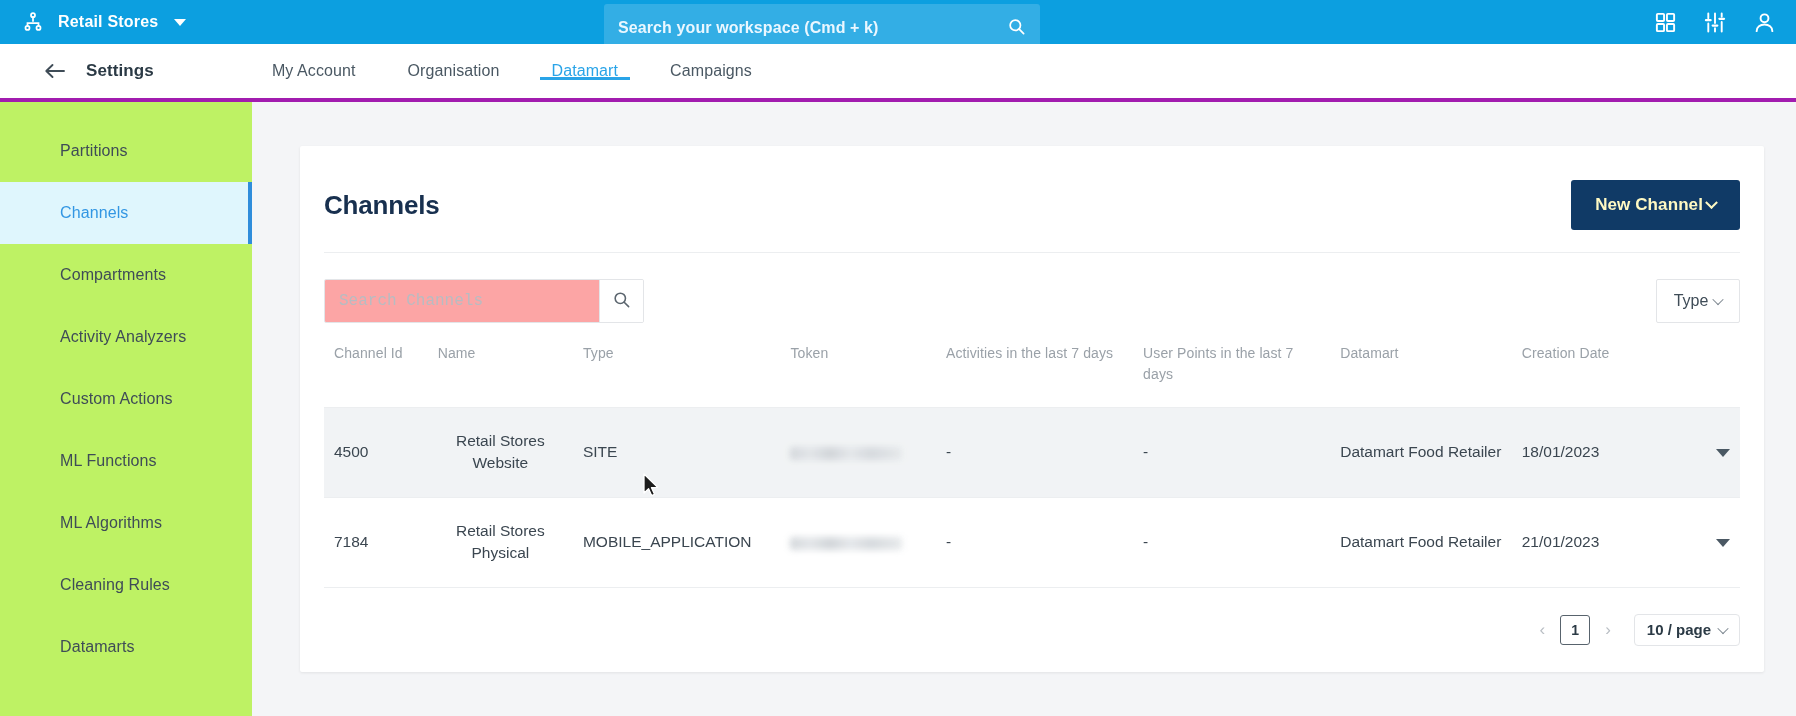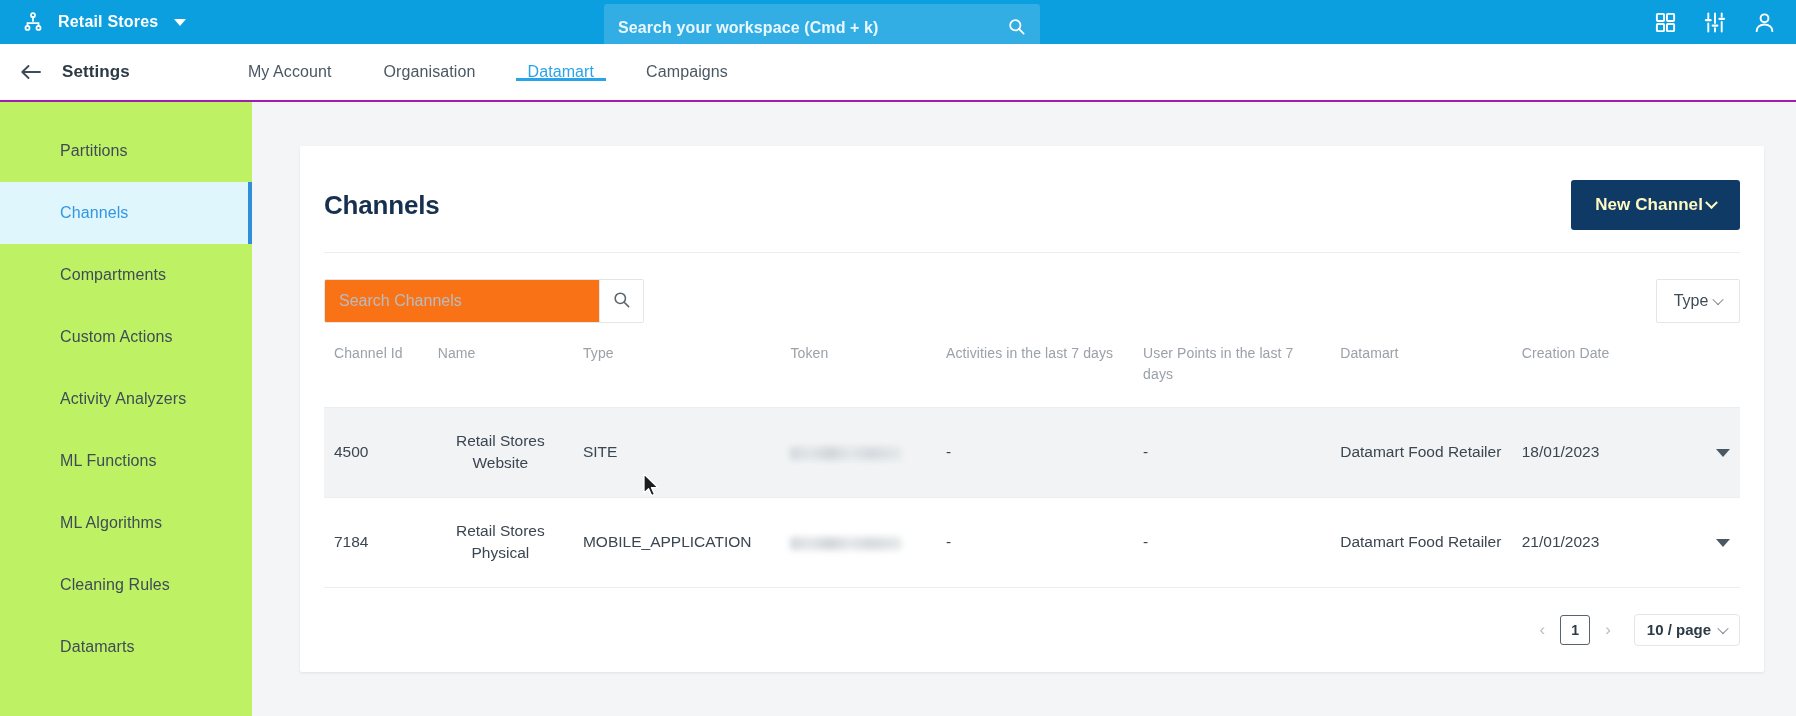--- a/index.html
+++ b/index.html
@@ -66,24 +66,25 @@
     display: flex;
     align-items: center;
     gap: 26px;
   }
   .topbar-right svg { display: block; }
 
   
   .settings-header {
     height: 58px;
     background: #ffffff;
-    border-bottom: 2px solid #a21caf;
+    border-bottom: 4px solid #a21caf;
     display: flex;
     align-items: center;
     position: relative;
+    padding-left: 24px;
   }
   .back-arrow {
     margin-left: 18px;
     width: 26px; height: 26px;
     display: flex; align-items: center; justify-content: center;
     cursor: pointer;
   }
   .settings-title {
     margin-left: 18px;
     font-size: 17px;
@@ -218,22 +219,22 @@
     border-radius: 2px;
     overflow: hidden;
   }
   .search-input {
     width: 274px;
     border: none;
     outline: none;
     padding: 0 14px;
     font-size: 16px;
     color: #3f4c57;
-    font-family: Liberation Sans, sans-serif;
-    background: #f97316;
+    font-family: Liberation Mono, monospace;
+    background: #fca5a5;
   }
   .search-input::placeholder { color: #b7bcc2; }
   .search-btn {
     width: 44px;
     border: none;
     border-left: 1px solid #e3e5e8;
     background: #ffffff;
     display: flex;
     align-items: center;
     justify-content: center;
@@ -454,24 +455,24 @@
       <div class="side-item">
         <span>Partitions</span>
       </div>
       <div class="side-item active">
         <span>Channels</span>
       </div>
       <div class="side-item">
         <span>Compartments</span>
       </div>
       <div class="side-item">
+        <span>Activity Analyzers</span>
+      </div>
+      <div class="side-item">
         <span>Custom Actions</span>
-      </div>
-      <div class="side-item">
-        <span>Activity Analyzers</span>
       </div>
       <div class="side-item">
         <span>ML Functions</span>
       </div>
       <div class="side-item">
         <span>ML Algorithms</span>
       </div>
       <div class="side-item">
         <span>Cleaning Rules</span>
       </div>

